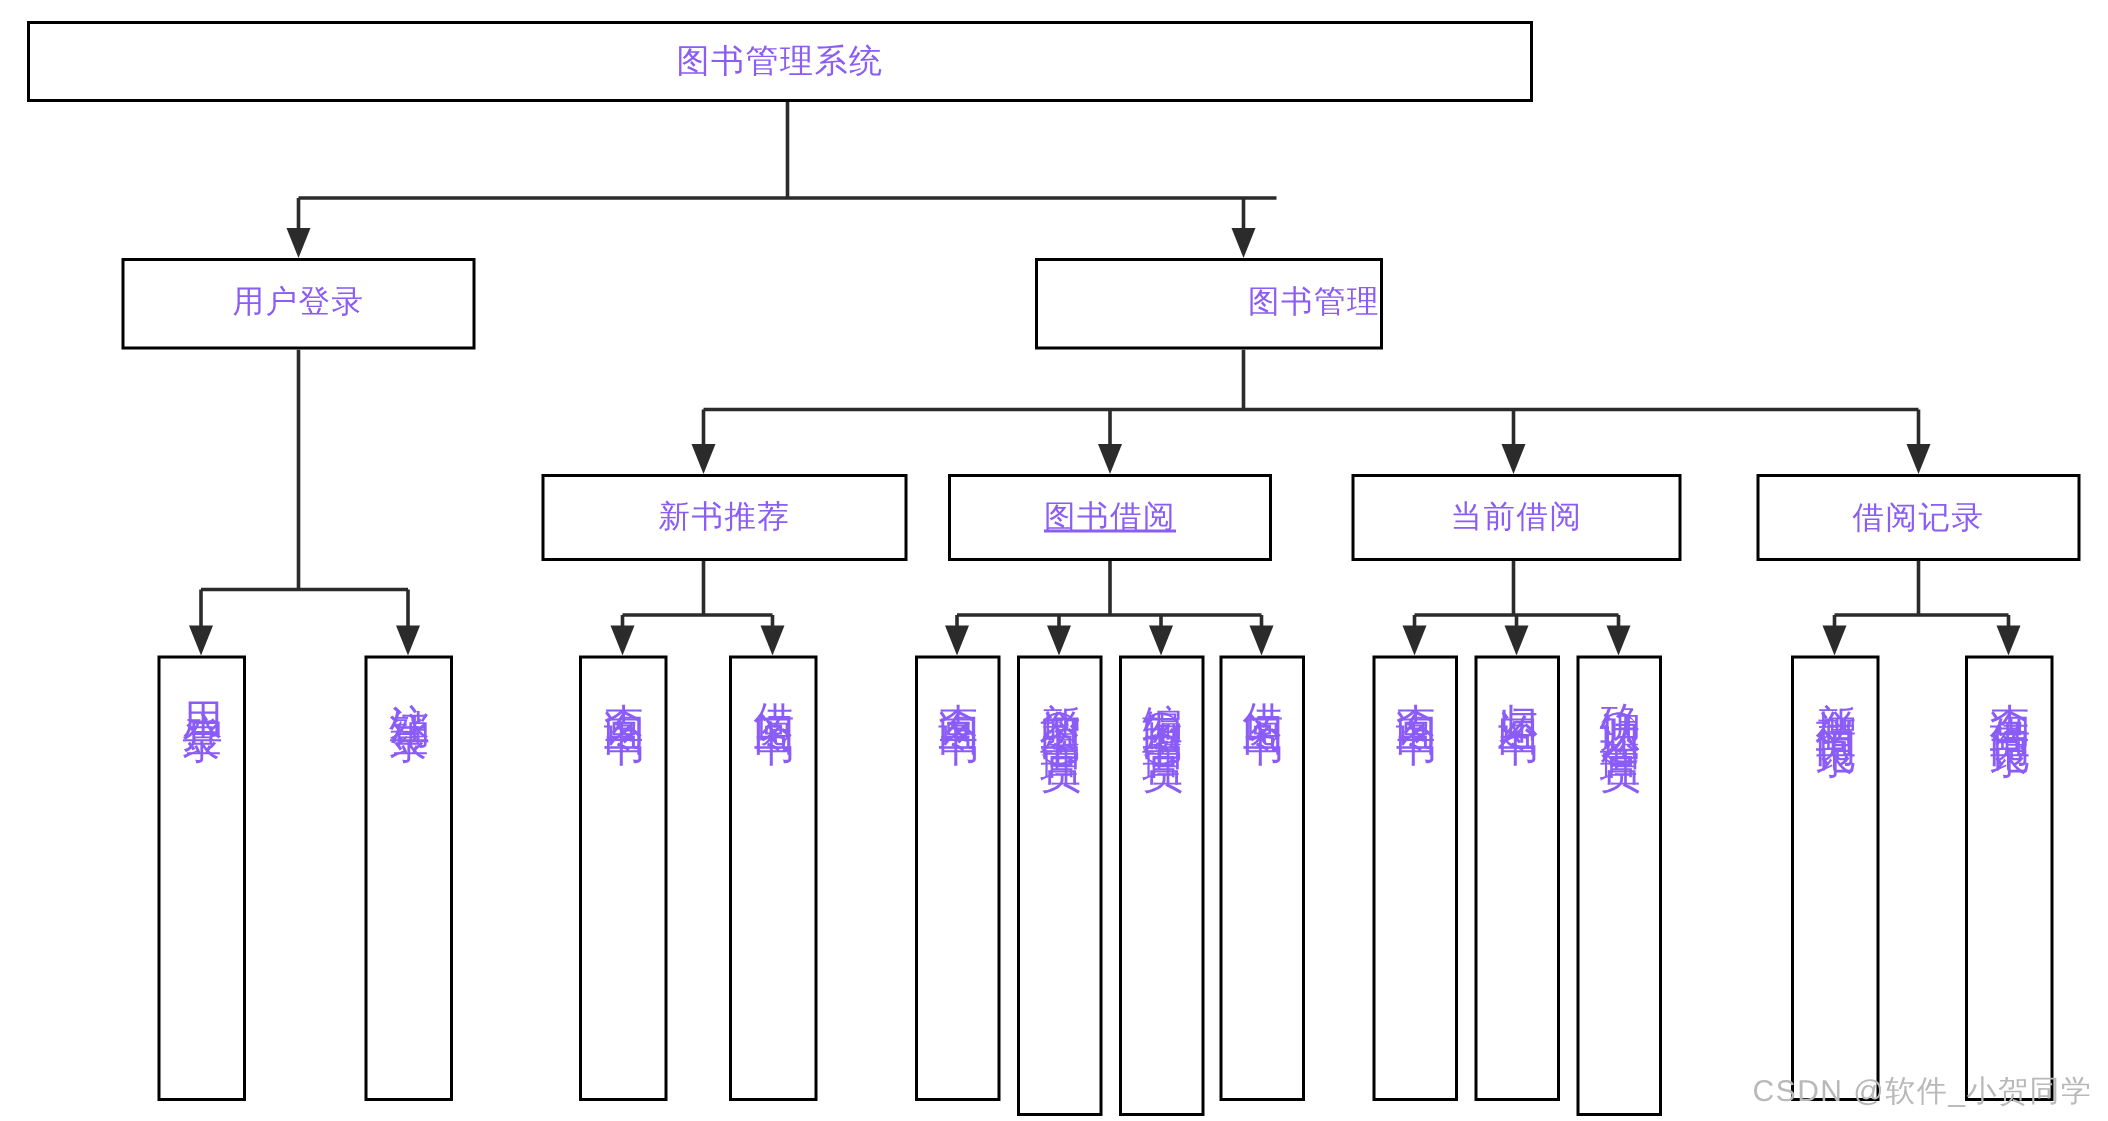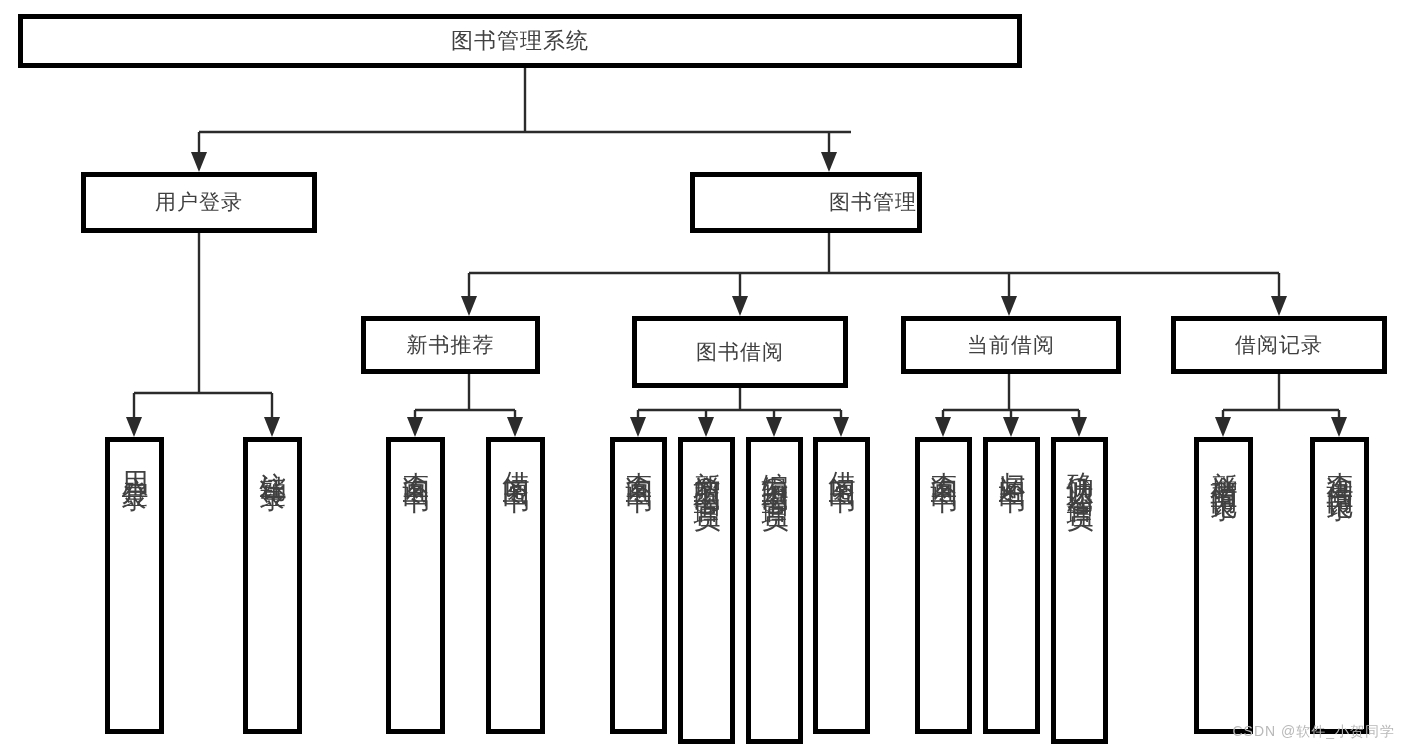--- a/index.html
+++ b/index.html
@@ -8,25 +8,25 @@
     background:#ffffff;
     font-family:"Liberation Sans","DejaVu Sans",sans-serif;
     overflow:hidden;
     position:relative;
   }
   #canvas{position:absolute;left:0;top:0;width:1405px;height:747px;}
   .node{
     position:absolute;
     box-sizing:border-box;
     background:#ffffff;
-    border:5px solid #000000;
+    border:2px solid #000000;
     display:flex;
     align-items:center;
     justify-content:center;
-    color:#404040;
+    color:#8b5cf6;
   }
   .node .lbl{
     display:block;
     text-align:center;
     line-height:1.15;
     white-space:pre;
   }
   
   .h-node .lbl{font-size:21px;letter-spacing:1px;}
   .root .lbl{font-size:22px;letter-spacing:1px;}
@@ -38,21 +38,21 @@
     font-size:27px;
     letter-spacing:5px;
     line-height:1.0;
   }
   svg.links{position:absolute;left:0;top:0;width:1405px;height:747px;pointer-events:none;}
   svg.links path,svg.links line{stroke:#2b2b2b;stroke-width:2.4;fill:none;}
   svg.links polygon{fill:#2b2b2b;}
   .watermark{
     position:absolute;
     right:10px;bottom:6px;
-    font-size:14px;
+    font-size:20px;
     color:#b9b9b9;
     letter-spacing:1px;
     white-space:nowrap;
   }
 </style>
 </head>
 <body>
 
 <div id="canvas">
 
@@ -122,24 +122,24 @@
     <span class="lbl">图书管理系统</span>
   </div>
 
   <div class="node h-node" style="left:81px;top:172px;width:236px;height:61px;">
     <span class="lbl">用户登录</span>
   </div>
   <div class="node h-node" style="left:690px;top:172px;width:232px;height:61px;justify-content:flex-end;">
     <span class="lbl">图书管理</span>
   </div>
 
-  <div class="node h-node" style="left:361px;top:316px;width:179px;height:58px;">
+  <div class="node h-node" style="left:361px;top:316px;width:244px;height:58px;">
     <span class="lbl">新书推荐</span>
   </div>
-  <div class="node h-node" style="left:632px;top:316px;width:216px;height:72px;">
+  <div class="node h-node" style="left:632px;top:316px;width:216px;height:58px;text-decoration:underline;">
     <span class="lbl">图书借阅</span>
   </div>
   <div class="node h-node" style="left:901px;top:316px;width:220px;height:58px;">
     <span class="lbl">当前借阅</span>
   </div>
   <div class="node h-node" style="left:1171px;top:316px;width:216px;height:58px;font-family:Liberation Serif, serif;">
     <span class="lbl">借阅记录</span>
   </div>
 
   <div class="node v-node" style="left:105px;top:437px;width:59px;height:297px;">

